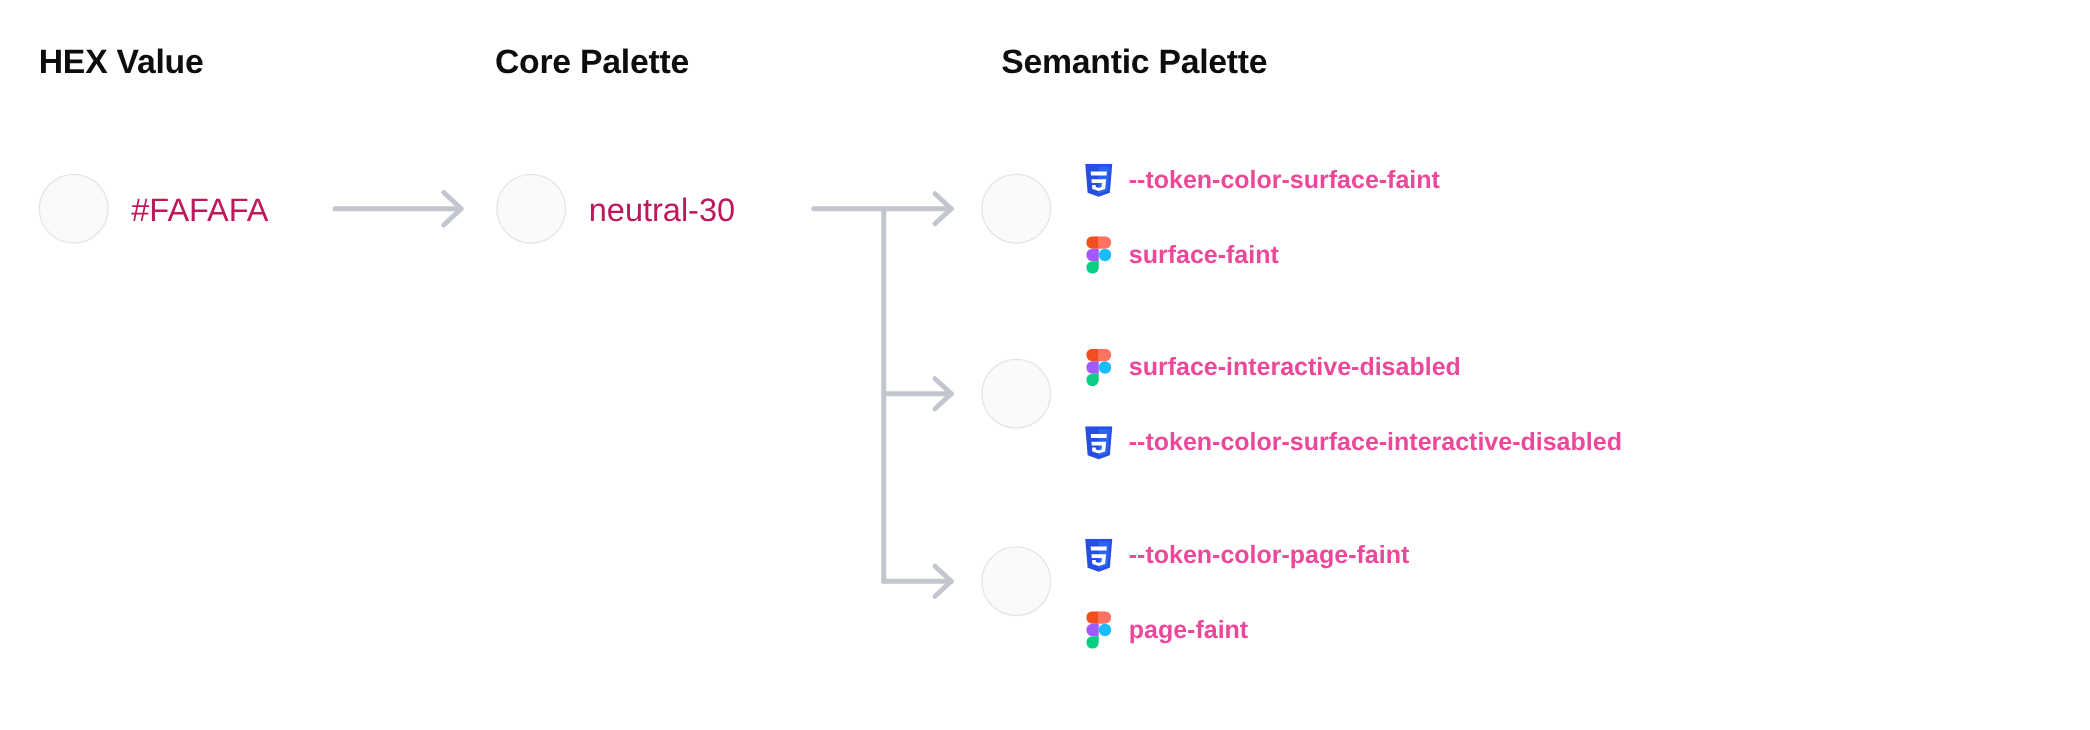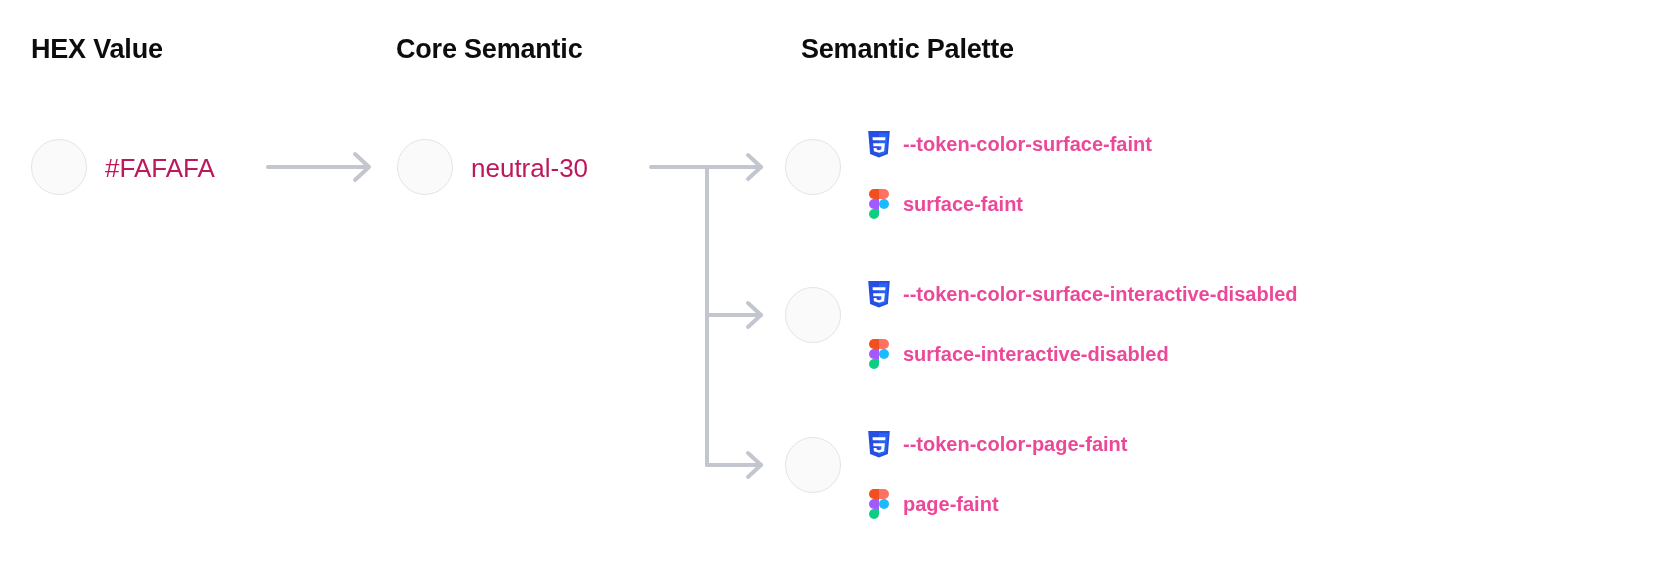--- a/index.html
+++ b/index.html
@@ -108,21 +108,21 @@
     justify-content: center;
   }
   .icon-slot svg { display: block; }
 </style>
 </head>
 <body>
 
 <div class="canvas">
 
   <div class="col-heading" id="heading-hex">HEX Value</div>
-  <div class="col-heading" id="heading-core">Core Semantic</div>
+  <div class="col-heading" id="heading-core">Core Palette</div>
   <div class="col-heading" id="heading-semantic">Semantic Palette</div>
 
   <div class="swatch" id="swatch-hex" style="background: rgb(250, 250, 250);"></div>
   <div class="value-label" id="label-hex">#FAFAFA</div>
 
   <div class="swatch" id="swatch-core" style="background: rgb(250, 250, 250);"></div>
   <div class="value-label" id="label-core">neutral-30</div>
 
   <div class="swatch" id="swatch-sem-0" style="background: rgb(250, 250, 250);"></div>
   <div class="swatch" id="swatch-sem-1" style="background: rgb(250, 250, 250);"></div>
@@ -172,41 +172,41 @@
           <path d="M5 20 h5 v5 a5 5 0 1 1 -5 -5 z" fill="#0ACF83"></path>
         </svg>
       </span>
       <span class="token-text">surface-faint</span>
     </div>
   </div>
 
   <div class="sem-row" id="sem-row-1">
     <div class="token-line">
       <span class="icon-slot">
-        <svg width="24" height="27" viewBox="0 0 24 27">
-          <path d="M1.2 0 L22.8 0 L20.85 23.1 L11.95 26.4 L3.1 23.1 Z" fill="#264DE4"></path>
-          <path d="M12 2.2 L12 24.2 L19.15 21.55 L20.8 2.2 Z" fill="#2965F1"></path>
-          <path d="M5.5 6.2 L18.5 6.2 L18.2 9.3 L5.8 9.3 Z" fill="#FFFFFF"></path>
-          <path d="M6.1 12.3 L17.9 12.3 L17.1 20.2 L12 21.7 L6.9 20.2 L6.6 17.0 L9.6 17.0 L9.75 18.6 L12 19.2 L14.25 18.6 L14.5 15.3 L6.4 15.3 Z" fill="#FFFFFF"></path>
-        </svg>
-      </span>
-      <span class="token-text">--token-color-surface-interactive-disabled</span>
-    </div>
-    <div class="token-line">
-      <span class="icon-slot">
         <svg width="20" height="30" viewBox="0 0 20 30">
           <path d="M5 0 h5 v10 h-5 a5 5 0 0 1 0 -10 z" fill="#F24E1E"></path>
           <path d="M10 0 h5 a5 5 0 0 1 0 10 h-5 z" fill="#FF7262"></path>
           <path d="M5 10 h5 v10 h-5 a5 5 0 0 1 0 -10 z" fill="#A259FF"></path>
           <circle cx="15" cy="15" r="5" fill="#1ABCFE"></circle>
           <path d="M5 20 h5 v5 a5 5 0 1 1 -5 -5 z" fill="#0ACF83"></path>
         </svg>
       </span>
       <span class="token-text">surface-interactive-disabled</span>
     </div>
+    <div class="token-line">
+      <span class="icon-slot">
+        <svg width="24" height="27" viewBox="0 0 24 27">
+          <path d="M1.2 0 L22.8 0 L20.85 23.1 L11.95 26.4 L3.1 23.1 Z" fill="#264DE4"></path>
+          <path d="M12 2.2 L12 24.2 L19.15 21.55 L20.8 2.2 Z" fill="#2965F1"></path>
+          <path d="M5.5 6.2 L18.5 6.2 L18.2 9.3 L5.8 9.3 Z" fill="#FFFFFF"></path>
+          <path d="M6.1 12.3 L17.9 12.3 L17.1 20.2 L12 21.7 L6.9 20.2 L6.6 17.0 L9.6 17.0 L9.75 18.6 L12 19.2 L14.25 18.6 L14.5 15.3 L6.4 15.3 Z" fill="#FFFFFF"></path>
+        </svg>
+      </span>
+      <span class="token-text">--token-color-surface-interactive-disabled</span>
+    </div>
   </div>
 
   <div class="sem-row" id="sem-row-2">
     <div class="token-line">
       <span class="icon-slot">
         <svg width="24" height="27" viewBox="0 0 24 27">
           <path d="M1.2 0 L22.8 0 L20.85 23.1 L11.95 26.4 L3.1 23.1 Z" fill="#264DE4"></path>
           <path d="M12 2.2 L12 24.2 L19.15 21.55 L20.8 2.2 Z" fill="#2965F1"></path>
           <path d="M5.5 6.2 L18.5 6.2 L18.2 9.3 L5.8 9.3 Z" fill="#FFFFFF"></path>
           <path d="M6.1 12.3 L17.9 12.3 L17.1 20.2 L12 21.7 L6.9 20.2 L6.6 17.0 L9.6 17.0 L9.75 18.6 L12 19.2 L14.25 18.6 L14.5 15.3 L6.4 15.3 Z" fill="#FFFFFF"></path>

